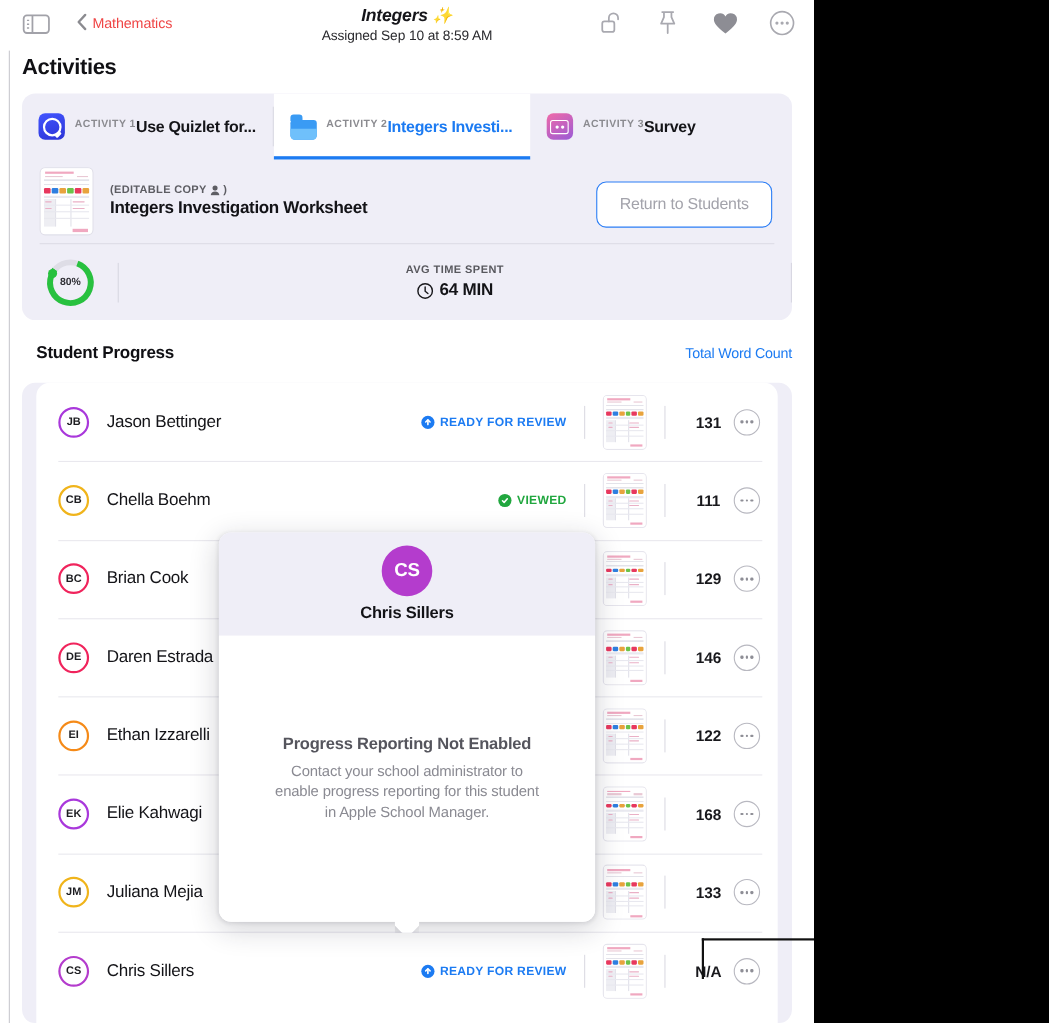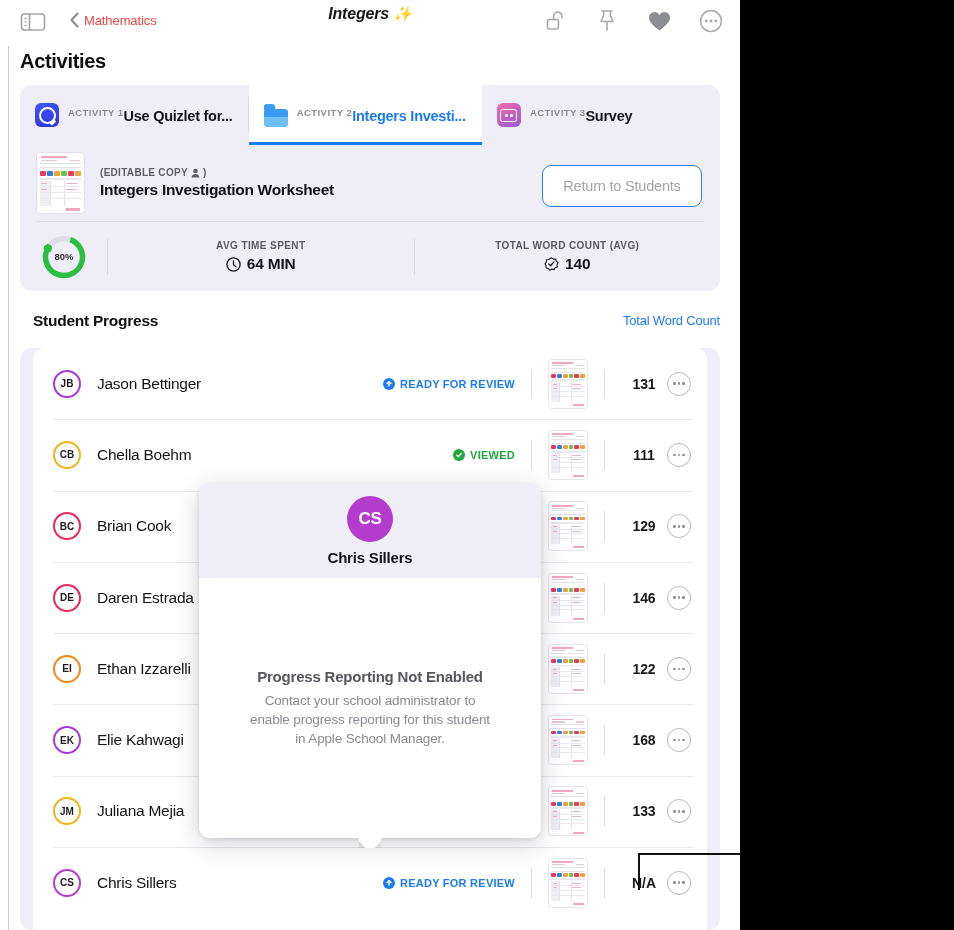--- a/index.html
+++ b/index.html
@@ -172,20 +172,21 @@
         <polyline points="7.5,1.5 1.5,8 7.5,14.5" fill="none" stroke="#8b8b90" stroke-width="2.1" stroke-linecap="round" stroke-linejoin="round"></polyline>
       </svg>
       <span class="lbl">Mathematics</span>
     </div>
 
     <div class="tb-center">
       <div class="tb-title">
         <span>Integers</span>
         <span class="spark">✨</span>
       </div>
+      <div class="tb-sub">Assigned Sep 10 at 8:59 AM</div>
     </div>
 
     <div class="tb-icons">
       <div class="ic">
         <svg width="20" height="22" viewBox="0 0 20 22">
           <rect x="2.5" y="9.5" width="11" height="9.5" rx="2" fill="none" stroke="#a9a9b0" stroke-width="1.6"></rect>
           <path d="M8.5 9.5 V6.3 a4.2 4.2 0 0 1 8.4 0 V7.6" fill="none" stroke="#a9a9b0" stroke-width="1.6" stroke-linecap="round"></path>
         </svg>
       </div>
       <div class="ic">
@@ -318,30 +319,20 @@
           <svg width="15" height="15" viewBox="0 0 15 15">
             <circle cx="7.5" cy="7.5" r="6.6" fill="none" stroke="#18181c" stroke-width="1.3"></circle>
             <path d="M7.5 3.8 V7.8 L10 9.8" fill="none" stroke="#18181c" stroke-width="1.3" stroke-linecap="round"></path>
           </svg>
           <span>64 MIN</span>
         </div>
       </div>
 
       <div class="vsep"></div>
 
-      <div class="stat">
-        <div class="k">TOTAL WORD COUNT (AVG)</div>
-        <div class="v">
-          <svg width="15" height="15" viewBox="0 0 15 15">
-            <path d="M7.5 0.8 L9.4 2.1 L11.7 2 L12.3 4.2 L14 5.7 L13 7.7 L13.4 10 L11.2 10.6 L10 12.6 L7.8 12.1 L5.8 13.2 L4.3 11.5 L2.1 11 L2.1 8.7 L0.9 6.8 L2.4 5.1 L2.4 2.8 L4.6 2.5 Z" fill="none" stroke="#18181c" stroke-width="1.1" stroke-linejoin="round"></path>
-            <polyline points="4.8,7 6.6,8.8 10,4.9" fill="none" stroke="#18181c" stroke-width="1.3" stroke-linecap="round" stroke-linejoin="round"></polyline>
-          </svg>
-          <span>140</span>
-        </div>
-      </div>
     </div>
   </div>
 
   <div class="sp-head">
     <div class="sp-title">Student Progress</div>
     <div class="sp-link">Total Word Count</div>
   </div>
 
   <div class="list-bg"></div>
   <div class="list" id="student-list">

